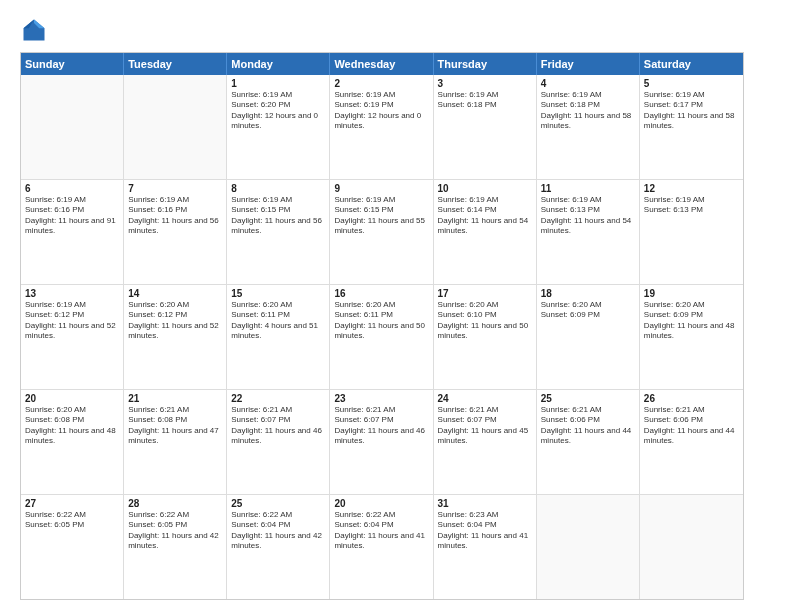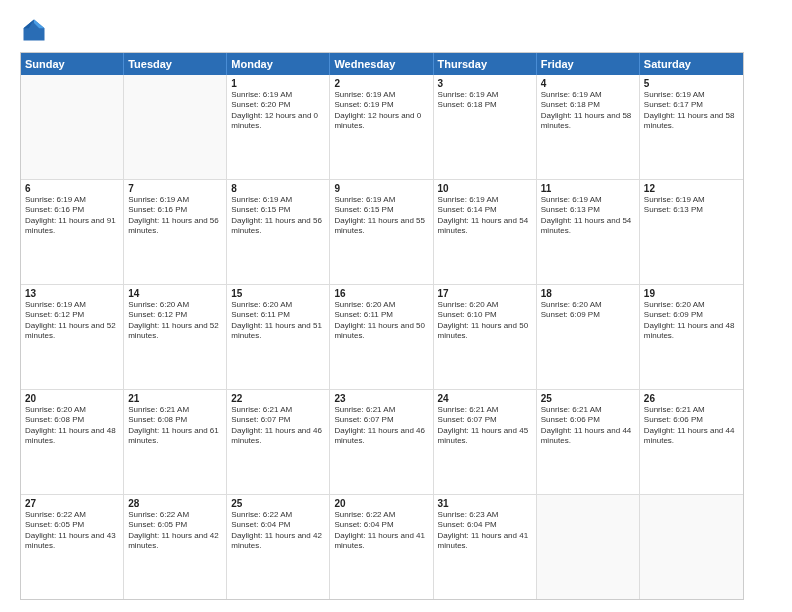--- a/index.html
+++ b/index.html
@@ -227,21 +227,21 @@
           <div class="cal-cell">
             <div class="day-num">14</div>
             <div class="cell-line">Sunrise: 6:20 AM</div>
             <div class="cell-line">Sunset: 6:12 PM</div>
             <div class="cell-line">Daylight: 11 hours and 52 minutes.</div>
           </div>
           <div class="cal-cell">
             <div class="day-num">15</div>
             <div class="cell-line">Sunrise: 6:20 AM</div>
             <div class="cell-line">Sunset: 6:11 PM</div>
-            <div class="cell-line">Daylight: 11 hours and 51 minutes.</div>
+            <div class="cell-line">Daylight: 4 hours and 51 minutes.</div>
           </div>
           <div class="cal-cell">
             <div class="day-num">16</div>
             <div class="cell-line">Sunrise: 6:20 AM</div>
             <div class="cell-line">Sunset: 6:11 PM</div>
             <div class="cell-line">Daylight: 11 hours and 50 minutes.</div>
           </div>
           <div class="cal-cell">
             <div class="day-num">17</div>
             <div class="cell-line">Sunrise: 6:20 AM</div>
@@ -264,21 +264,21 @@
           <div class="cal-cell">
             <div class="day-num">20</div>
             <div class="cell-line">Sunrise: 6:20 AM</div>
             <div class="cell-line">Sunset: 6:08 PM</div>
             <div class="cell-line">Daylight: 11 hours and 48 minutes.</div>
           </div>
           <div class="cal-cell">
             <div class="day-num">21</div>
             <div class="cell-line">Sunrise: 6:21 AM</div>
             <div class="cell-line">Sunset: 6:08 PM</div>
-            <div class="cell-line">Daylight: 11 hours and 61 minutes.</div>
+            <div class="cell-line">Daylight: 11 hours and 47 minutes.</div>
           </div>
           <div class="cal-cell">
             <div class="day-num">22</div>
             <div class="cell-line">Sunrise: 6:21 AM</div>
             <div class="cell-line">Sunset: 6:07 PM</div>
             <div class="cell-line">Daylight: 11 hours and 46 minutes.</div>
           </div>
           <div class="cal-cell">
             <div class="day-num">23</div>
             <div class="cell-line">Sunrise: 6:21 AM</div>
@@ -302,21 +302,20 @@
             <div class="cell-line">Sunrise: 6:21 AM</div>
             <div class="cell-line">Sunset: 6:06 PM</div>
             <div class="cell-line">Daylight: 11 hours and 44 minutes.</div>
           </div>
         </div>
         <div class="cal-row">
           <div class="cal-cell">
             <div class="day-num">27</div>
             <div class="cell-line">Sunrise: 6:22 AM</div>
             <div class="cell-line">Sunset: 6:05 PM</div>
-            <div class="cell-line">Daylight: 11 hours and 43 minutes.</div>
           </div>
           <div class="cal-cell">
             <div class="day-num">28</div>
             <div class="cell-line">Sunrise: 6:22 AM</div>
             <div class="cell-line">Sunset: 6:05 PM</div>
             <div class="cell-line">Daylight: 11 hours and 42 minutes.</div>
           </div>
           <div class="cal-cell">
             <div class="day-num">25</div>
             <div class="cell-line">Sunrise: 6:22 AM</div>

